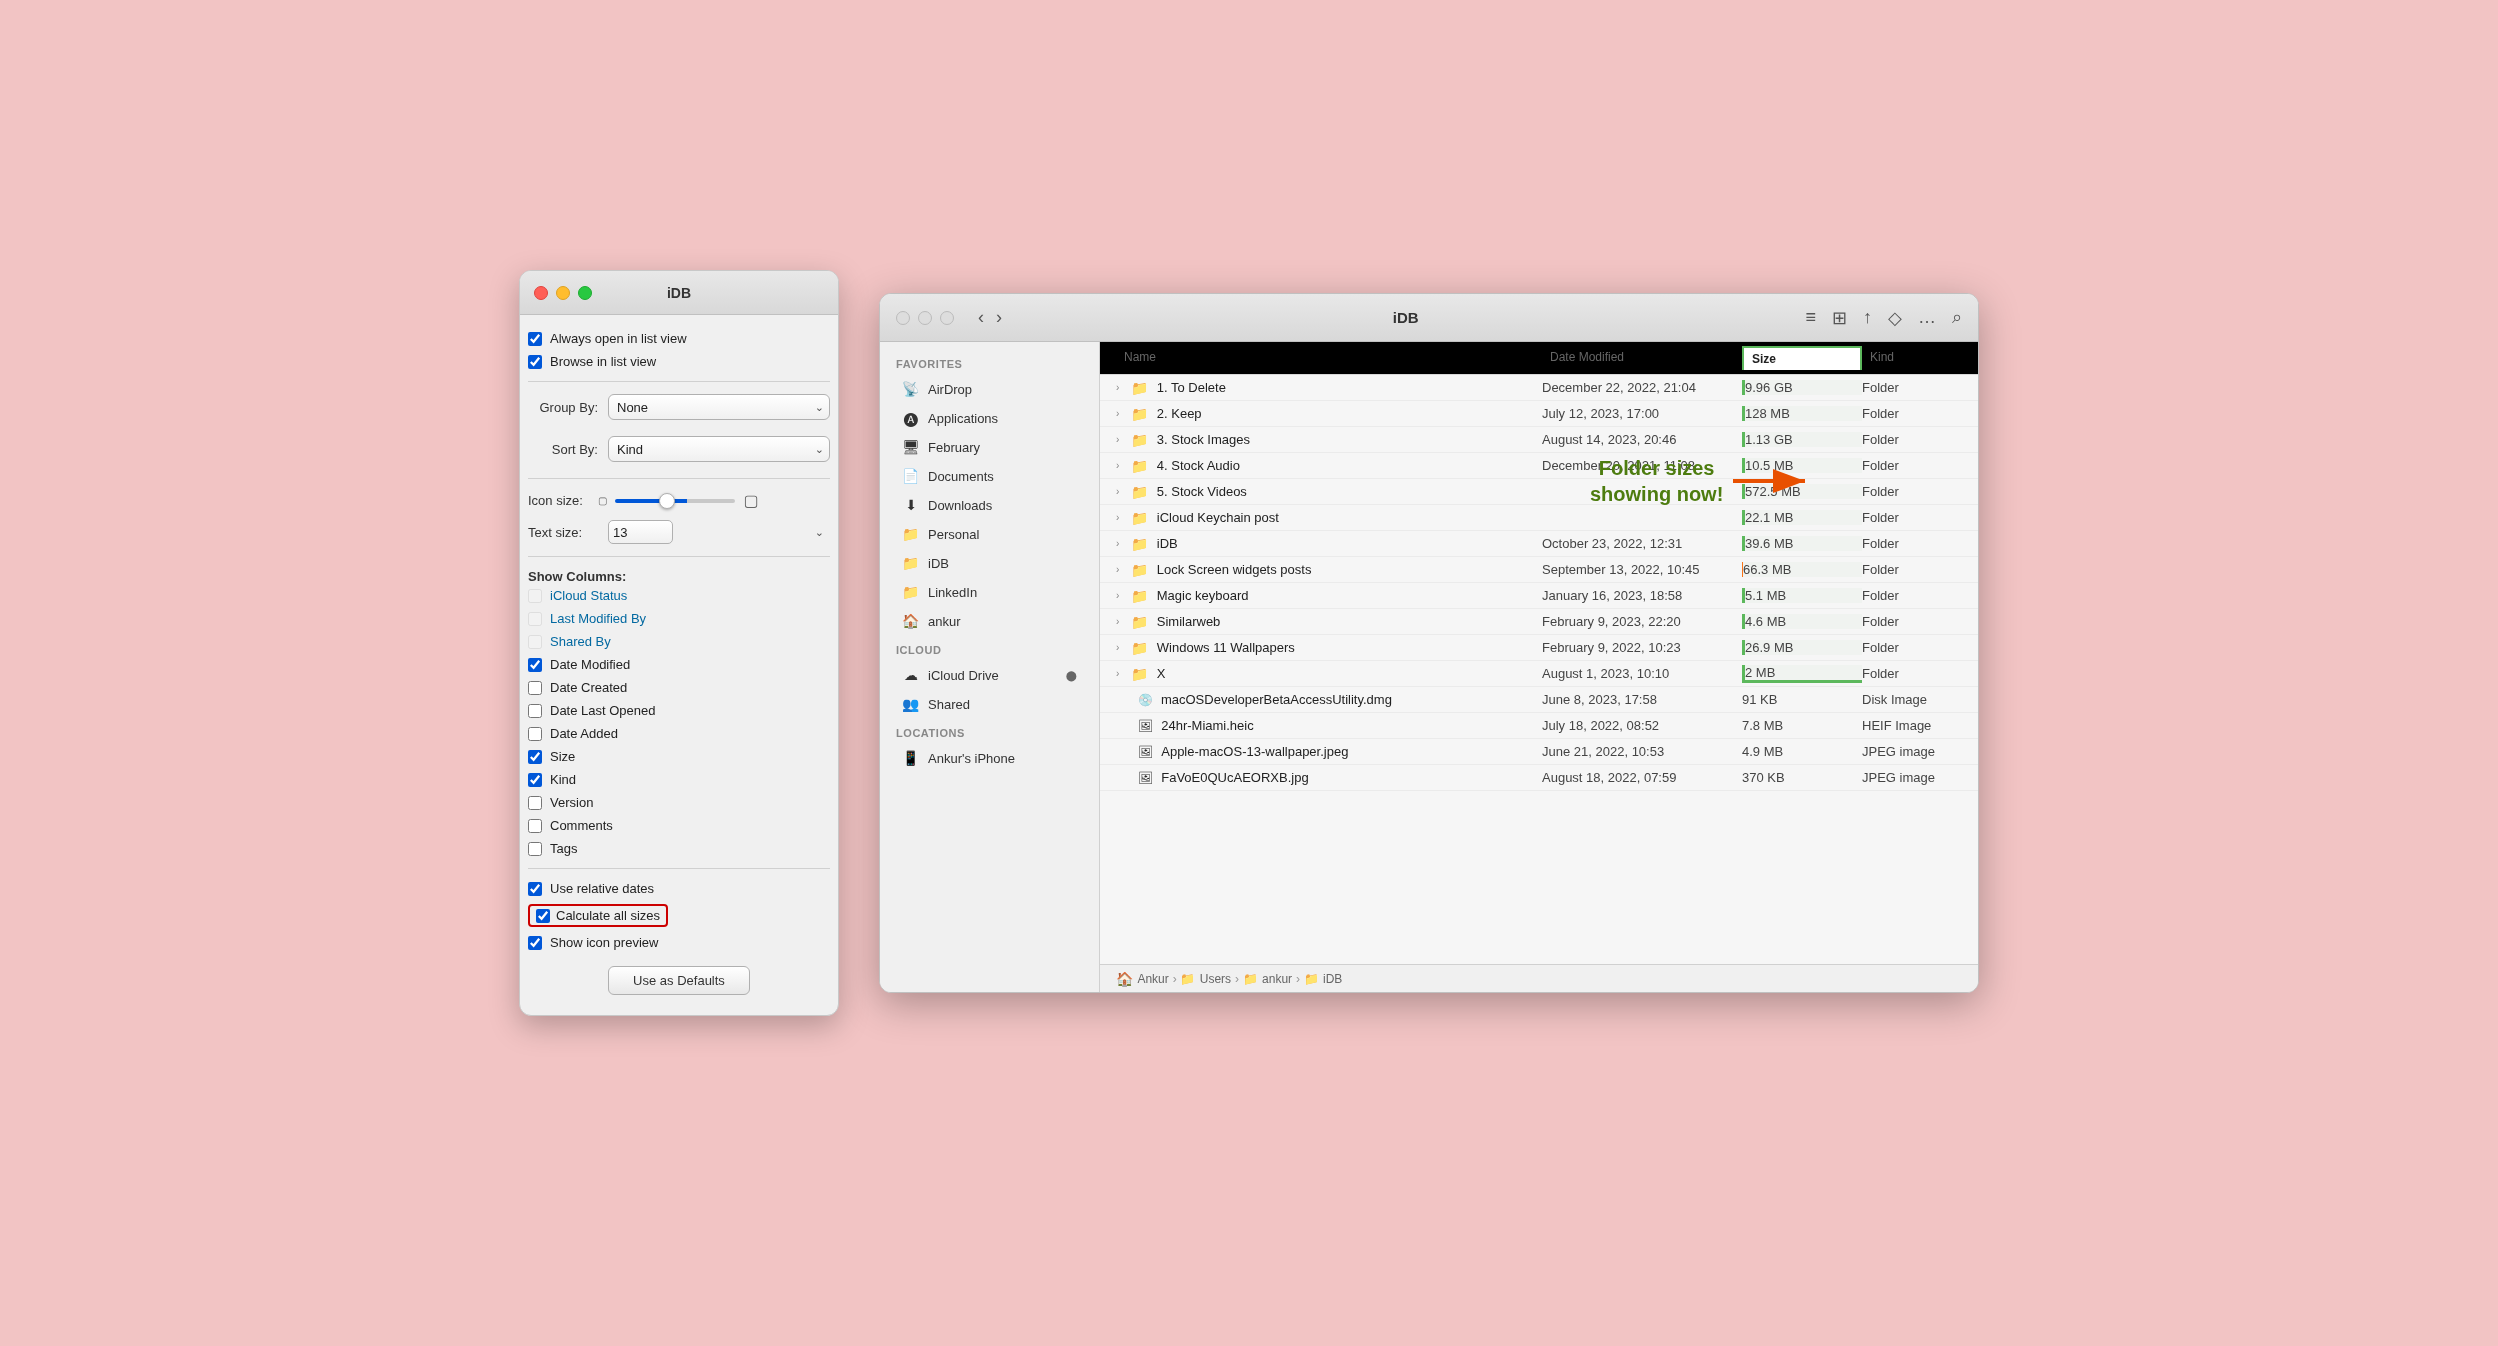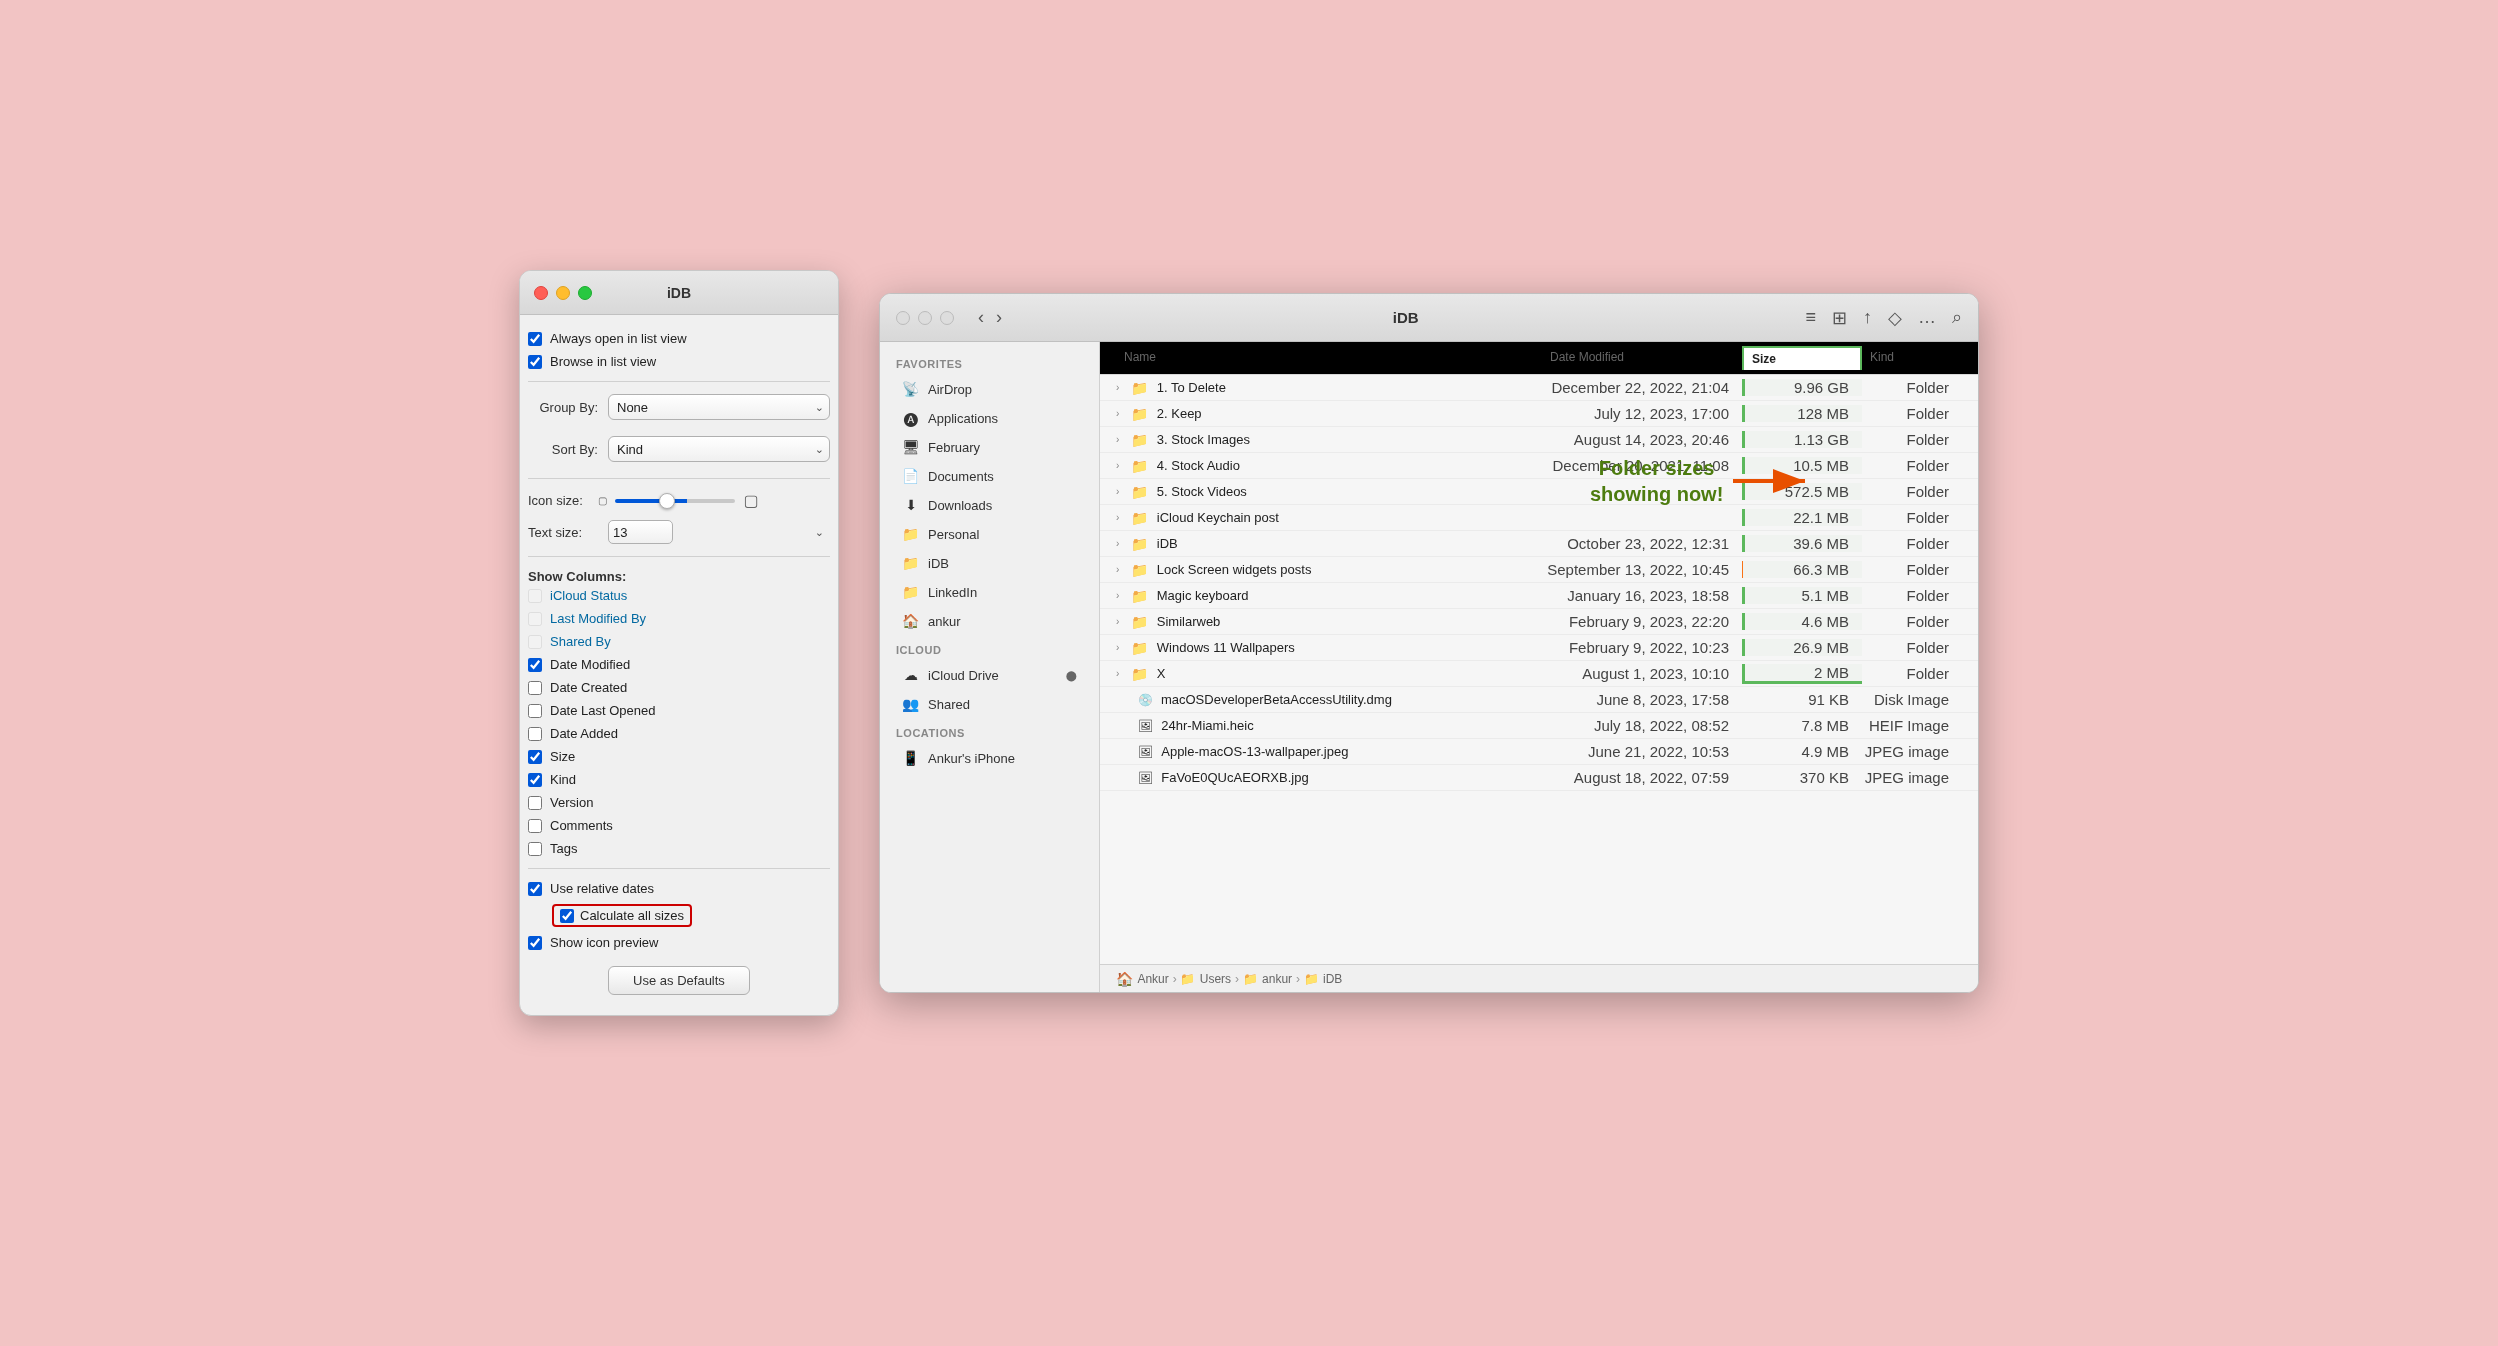--- a/index.html
+++ b/index.html
@@ -415,23 +415,22 @@
       text-overflow: ellipsis;
       white-space: nowrap;
     }
 
     .folder-icon {
       color: #4a90d9;
       font-size: 14px;
     }
 
     .file-cell {
-      font-size: 15px;
+      font-size: 13px;
       color: #444;
-      text-align: right;
       padding-right: 13px;
       overflow: hidden;
       text-overflow: ellipsis;
       white-space: nowrap;
     }
 
     .finder-statusbar {
       height: 28px;
       border-top: 1px solid #d0d0d0;
       display: flex;
@@ -591,21 +590,21 @@
       </div>
 
       <div class="divider"></div>
 
       <div class="checkbox-row">
         <input type="checkbox" checked="" style="">
         <span class="checkbox-label">Use relative dates</span>
       </div>
 
       <div class="checkbox-row" style="position:relative;">
-        <div style="border: 2px solid #cc0000; border-radius:4px; padding:2px 6px; display:flex; align-items:center; gap:6px;margin-left:24px;">
+        <div style="border: 2px solid #cc0000; border-radius:4px; padding:2px 6px; display:flex; align-items:center; gap:6px;">
           <input type="checkbox" checked="" style="">
           <span class="checkbox-label">Calculate all sizes</span>
         </div>
       </div>
 
       <div class="checkbox-row">
         <input type="checkbox" checked="" style="">
         <span class="checkbox-label">Show icon preview</span>
       </div>
 

